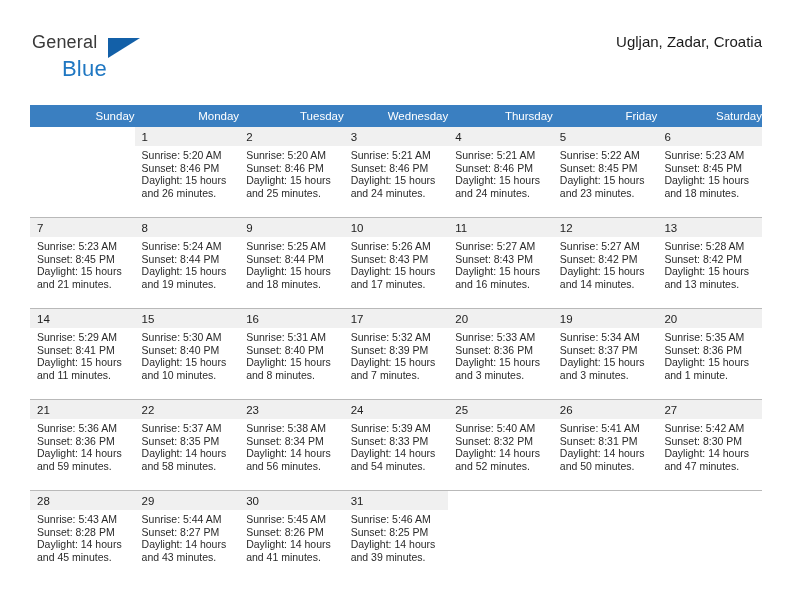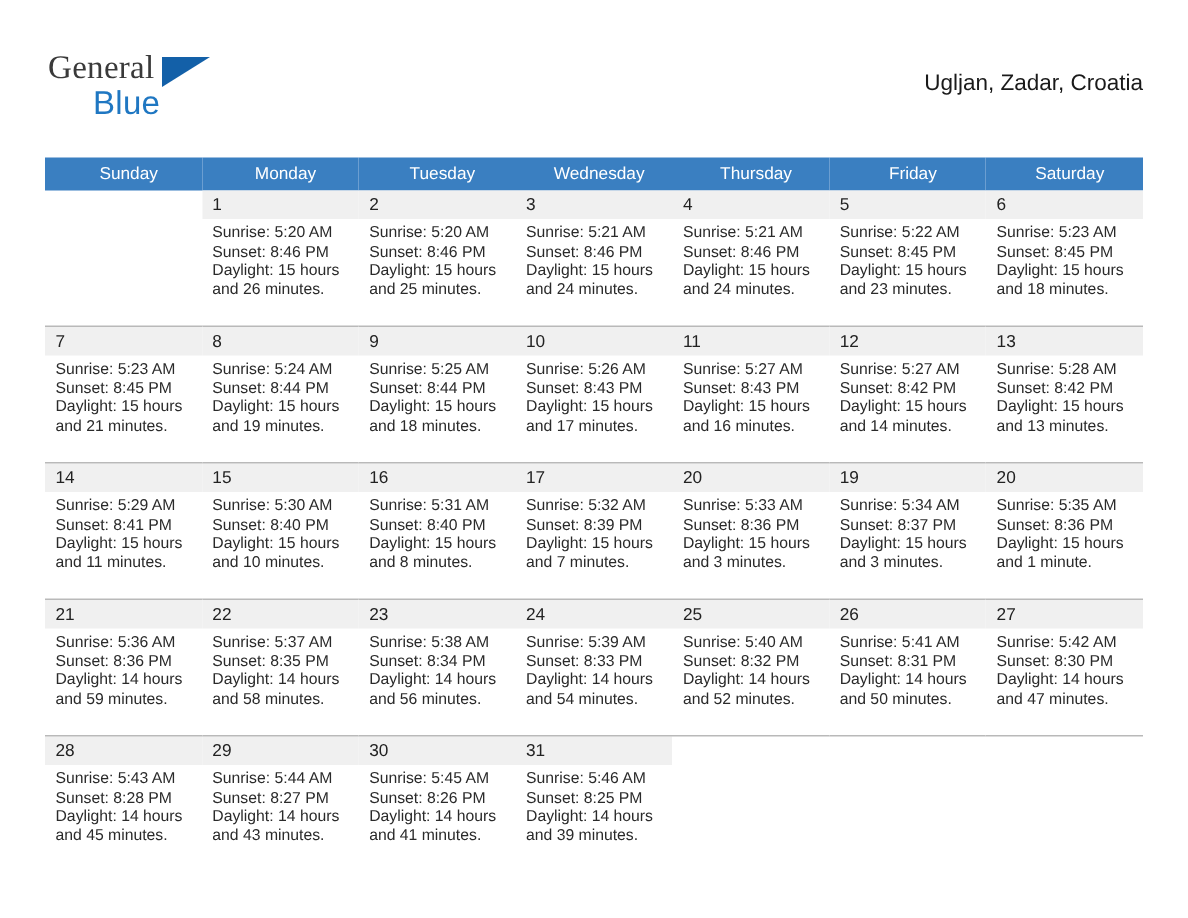--- a/index.html
+++ b/index.html
@@ -34,24 +34,24 @@
     position: absolute;
     left: 2px;
     top: 2px;
     width: 230px;
     height: 56px;
   }
   .brand-general {
     position: absolute;
     left: 0;
     top: 0;
-    font-size: 22px;
+    font-size: 18px;
     letter-spacing: 0.2px;
     color: #3a3a3a;
-    font-family: Liberation Serif, serif;
+    font-family: Liberation Sans, sans-serif;
   }
   .brand-blue {
     position: absolute;
     left: 30px;
     top: 24px;
     font-size: 22px;
     letter-spacing: 0.2px;
     color: #1f77c2;
     font-family: "Liberation Sans", sans-serif;
   }
@@ -75,39 +75,39 @@
     font-size: 27px;
     color: #1a1a1a;
     line-height: 34px;
     font-weight: normal;
     white-space: nowrap;
   }
   .cal-subtitle {
     font-size: 15px;
     color: #1a1a1a;
     line-height: 22px;
-    margin-top: 19px;
+    margin-top: 5px;
     white-space: nowrap;
   }
 
   
   .calendar {
     position: absolute;
     left: 30px;
     top: 105px;
     width: 732px;
     border-collapse: collapse;
     table-layout: fixed;
   }
   .calendar th {
     background: #3a7fc1;
     color: #ffffff;
     font-size: 11.5px;
     font-weight: normal;
-    text-align: center;
+    text-align: right;
     padding: 5px 0 5px 7px;
     height: 11px;
     border: none;
   }
   .week-row > td {
     vertical-align: top;
     padding: 0;
     border: none;
     border-top: 1px solid #b9b9b9;
     height: 90px;

